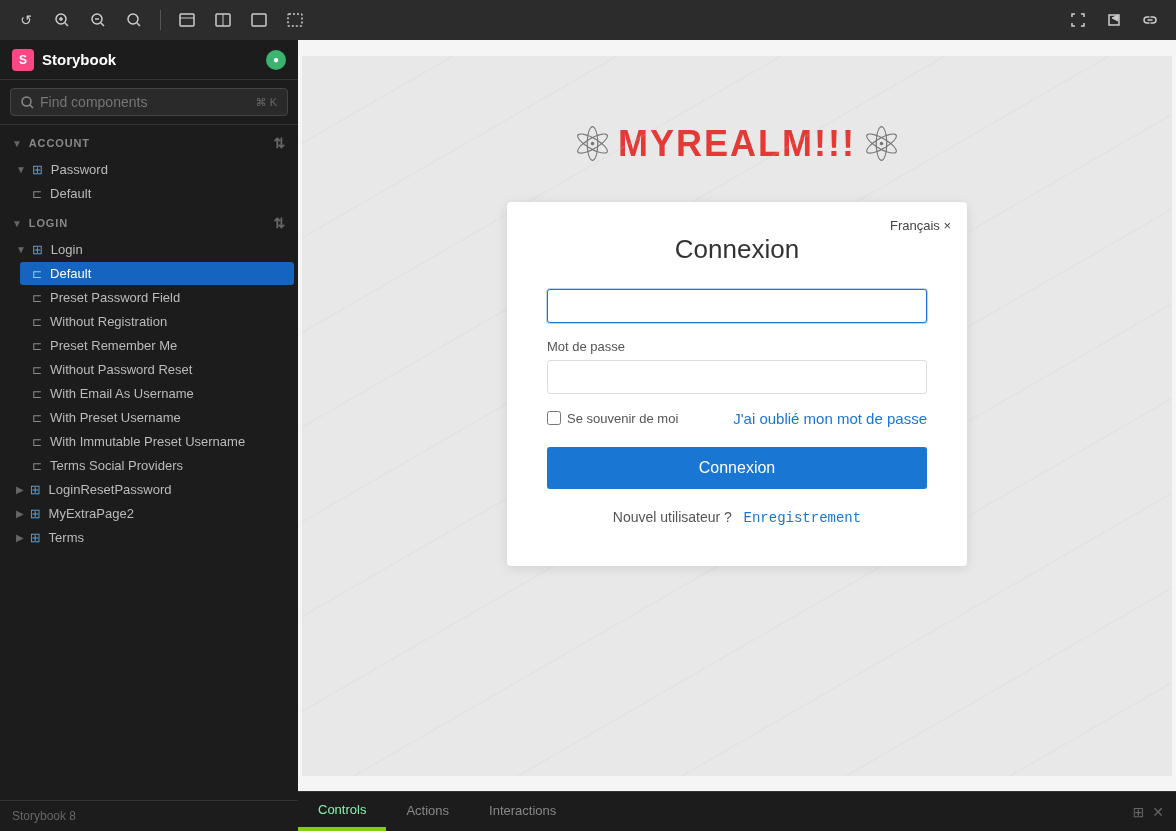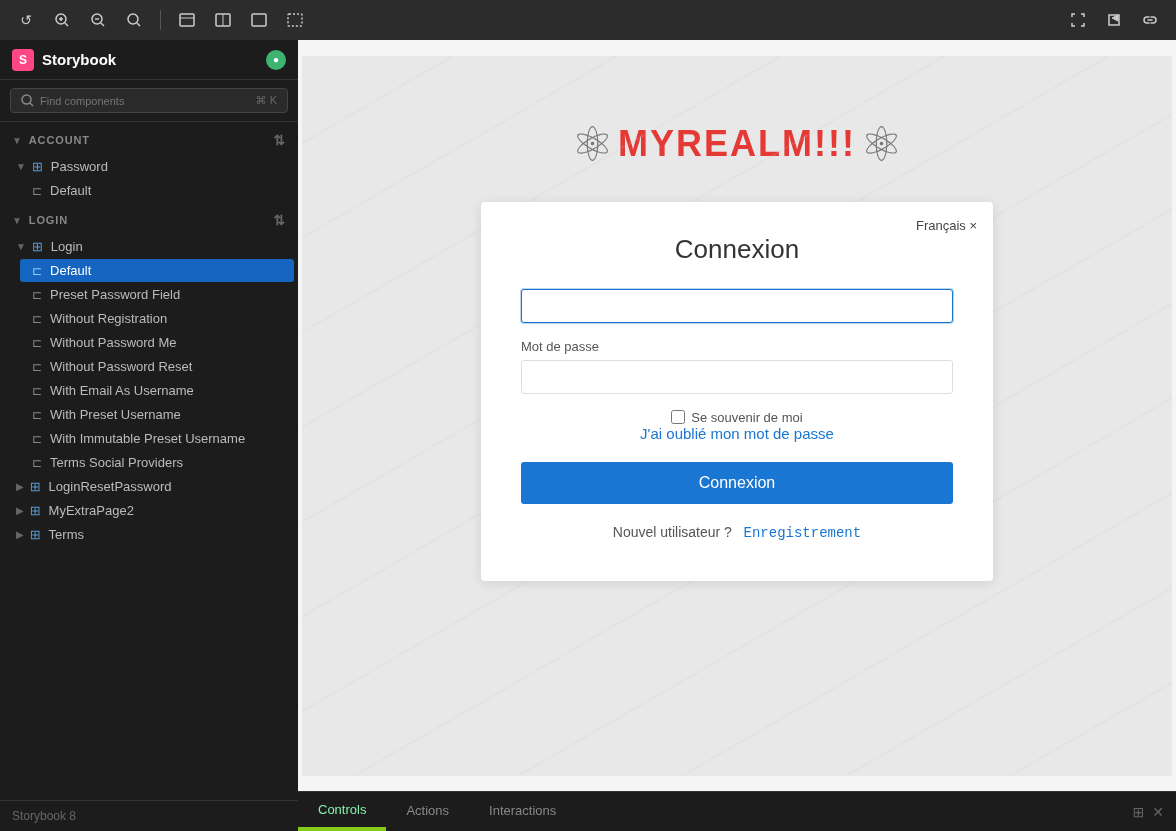--- a/index.html
+++ b/index.html
@@ -92,21 +92,21 @@
       background: #2a2a2a;
       border: 1px solid #444;
       border-radius: 4px;
       padding: 5px 10px;
       color: #ccc;
       font-size: 13px;
       display: flex; align-items: center; gap: 6px;
     }
     .search-box input {
       background: transparent; border: none; outline: none;
-      color: #86efac; font-size: 11px; flex: 1;
+      color: #86efac; font-size: 14px; flex: 1;
     }
     .search-shortcut {
       font-size: 11px; color: #666;
     }
 
     
     .sidebar-nav {
       overflow-y: auto;
       flex: 1;
     }
@@ -245,21 +245,21 @@
       font-weight: bold;
       color: #e53935;
       letter-spacing: 2px;
     }
 
     
     .login-card {
       background: white;
       border-radius: 4px;
       padding: 32px 40px 40px;
-      width: 512px;
+      width: 460px;
       box-shadow: 0 2px 12px rgba(0,0,0,0.1);
       position: relative;
     }
     .lang-selector {
       position: absolute;
       top: 16px;
       right: 16px;
       font-size: 13px;
       color: #444;
       cursor: pointer;
@@ -293,21 +293,20 @@
     .form-input.plain {
       border: 1px solid #ddd;
       box-shadow: none;
     }
 
     .remember-row {
       display: flex;
       align-items: center;
       justify-content: space-between;
       margin: 12px 0 20px;
-      flex-direction: column;
     }
     .remember-label {
       display: flex;
       align-items: center;
       gap: 6px;
       font-size: 13px;
       color: #555;
       cursor: pointer;
     }
     .remember-label input[type="checkbox"] {
@@ -525,21 +524,21 @@
             <div class="tree-item">
               <span class="item-icon">⊏</span>
               <span>Preset Password Field</span>
             </div>
             <div class="tree-item">
               <span class="item-icon">⊏</span>
               <span>Without Registration</span>
             </div>
             <div class="tree-item">
               <span class="item-icon">⊏</span>
-              <span>Without Password Me</span>
+              <span>Preset Remember Me</span>
             </div>
             <div class="tree-item">
               <span class="item-icon">⊏</span>
               <span>Without Password Reset</span>
             </div>
             <div class="tree-item">
               <span class="item-icon">⊏</span>
               <span>With Email As Username</span>
             </div>
             <div class="tree-item">

